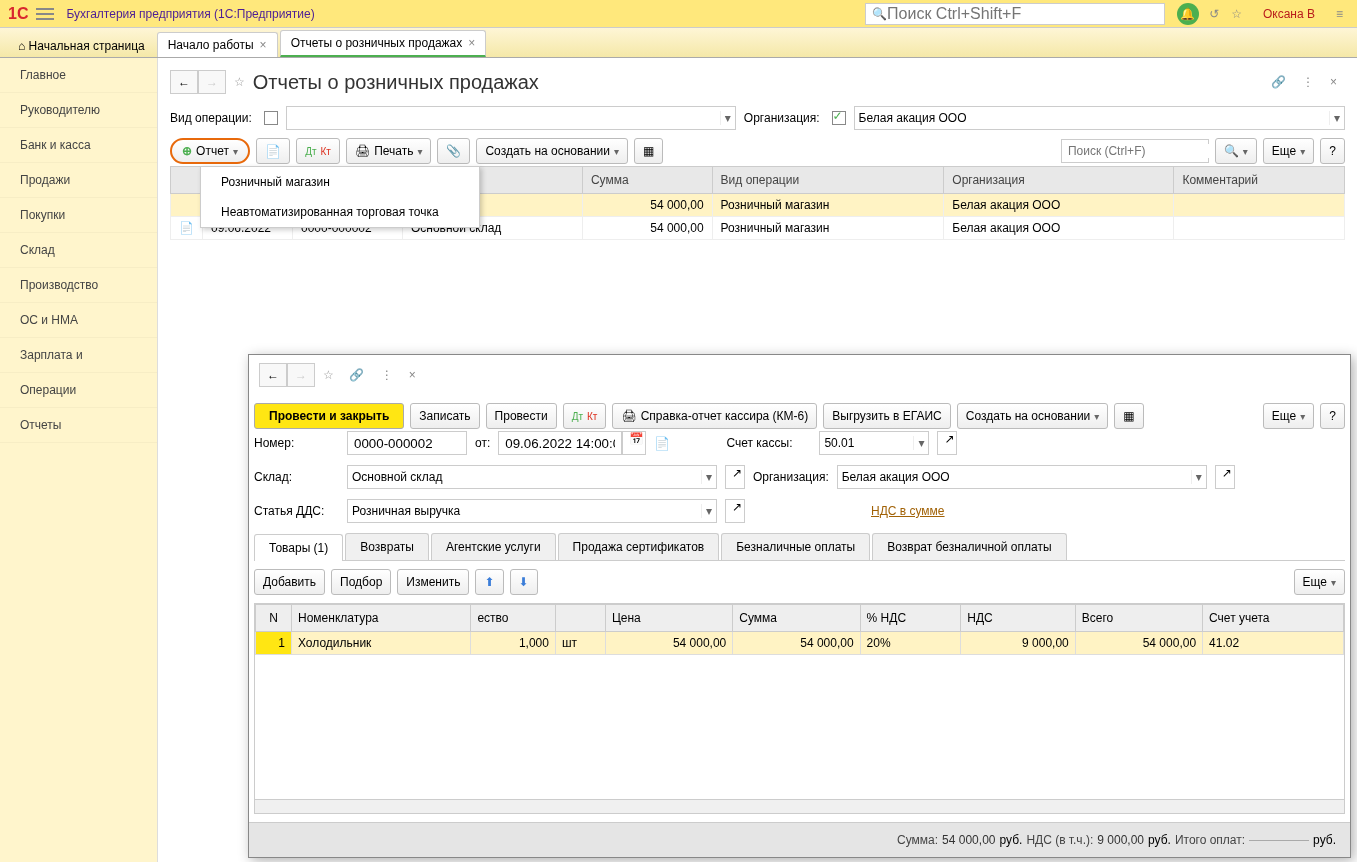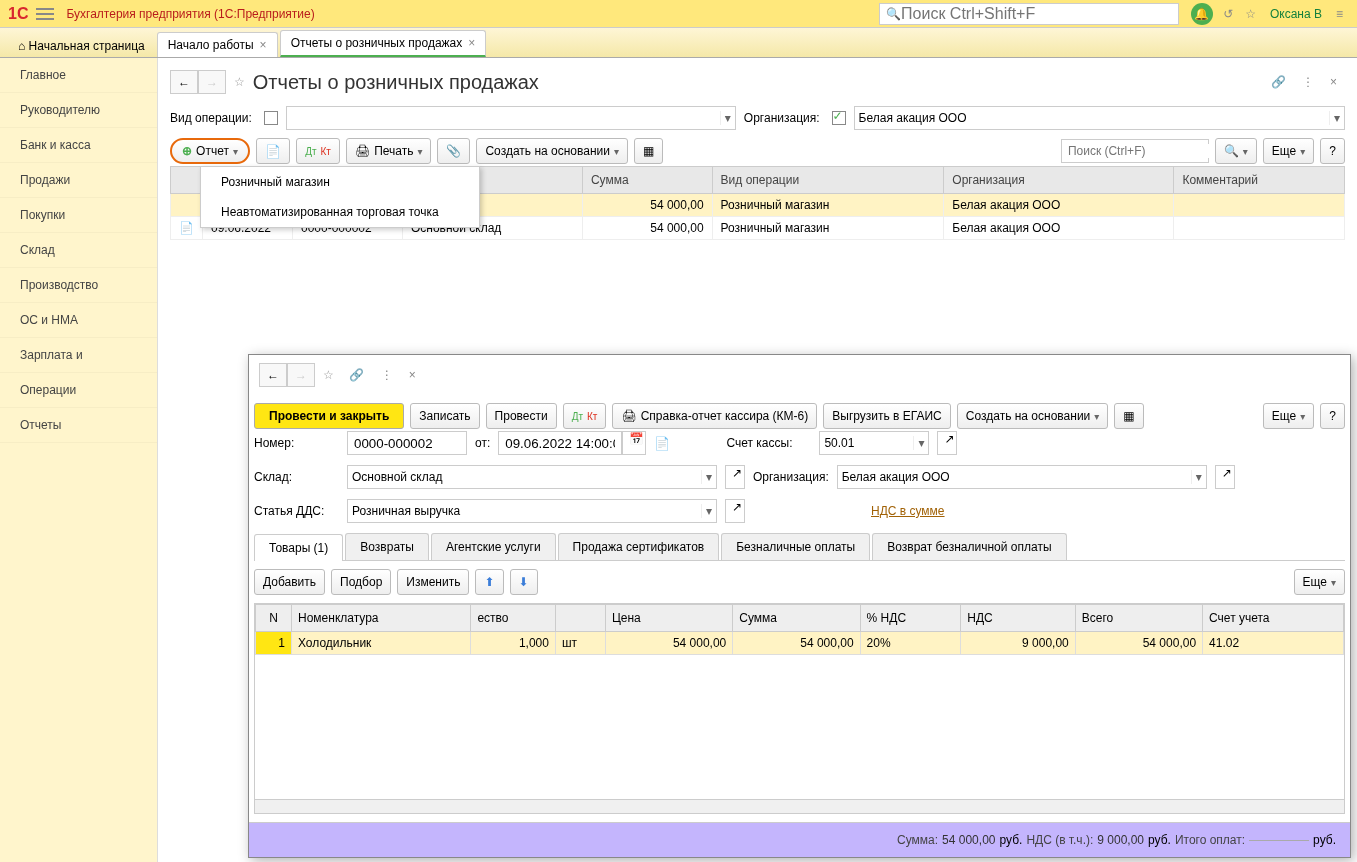--- a/index.html
+++ b/index.html
@@ -3,26 +3,26 @@
 <meta charset="utf-8">
 <style>
 * { box-sizing: border-box; margin: 0; padding: 0; font-family: Arial, sans-serif; }
 body { font-size: 12px; background: #fff; overflow: hidden; width: 1357px; height: 862px; }
 
 
 .top-header { background: #ffe87c; height: 28px; display: flex; align-items: center; padding: 0 8px; border-bottom: 1px solid #ccc; }
 .logo { color: #d9272e; font-weight: bold; font-size: 16px; margin-right: 8px; }
 .hamburger { display: inline-block; width: 18px; margin-right: 12px; cursor: pointer; }
 .hamburger span { display: block; height: 2px; background: #888; margin: 3px 0; }
-.app-title { color: #b91c1c; flex: 1; }
+.app-title { color: #4c1d95; flex: 1; }
 .search-box { background: #fff; border: 1px solid #ccc; height: 22px; width: 300px; display: flex; align-items: center; padding: 0 6px; margin-right: 8px; }
 .search-box input { border: none; outline: none; flex: 1; font-size: 16px; }
 .bell { background: #4caf50; color: #fff; border-radius: 50%; width: 22px; height: 22px; display: flex; align-items: center; justify-content: center; margin: 0 4px; }
 .top-icon { margin: 0 6px; color: #888; cursor: pointer; }
-.user-name { margin: 0 8px; color: #15803d; }
+.user-name { margin: 0 15px; color: #b91c1c; }
 
 
 .tab-bar { background: linear-gradient(#fef6d6,#f5e8a8); height: 30px; display: flex; align-items: flex-end; padding: 0 6px; border-bottom: 1px solid #aaa; }
 .home-tab { padding: 4px 12px; display: flex; align-items: center; cursor: pointer; }
 .tab { background: #fff; border: 1px solid #ccc; border-bottom: none; padding: 5px 10px; margin-right: 2px; display: flex; align-items: center; cursor: pointer; border-radius: 3px 3px 0 0; }
 .tab .close-x { margin-left: 6px; color: #888; }
 .tab.active { border-bottom: 2px solid #4caf50; }
 
 
 .main { display: flex; height: calc(100% - 58px); }
@@ -92,21 +92,21 @@
 .item-grid { border: 1px solid #ccc; flex: 1; overflow: hidden; display: flex; flex-direction: column; }
 .item-grid table { width: 100%; border-collapse: collapse; }
 .item-grid th { background: #eee; border: 1px solid #ccc; padding: 6px; text-align: left; font-weight: normal; }
 .item-grid td { border: 1px solid #ddd; padding: 4px 6px; }
 .item-grid tr.sel td:first-child { background: #ffe613; }
 .item-grid tr.sel { background: #fff3c4; }
 .grid-body { flex: 1; overflow: auto; background: #fff; }
 .scrollbar-h { height: 14px; background: #f0f0f0; border-top: 1px solid #ccc; }
 
 
-.popup-footer { background: #c4b5fd; padding: 10px 14px; display: flex; justify-content: flex-end; gap: 4px; align-items: center; border-top: 1px solid #ccc; }
+.popup-footer { background: #e5e5e5; padding: 10px 14px; display: flex; justify-content: flex-end; gap: 4px; align-items: center; border-top: 1px solid #ccc; }
 .footer-lbl { color: #444; }
 .footer-val { color: #333; font-weight: normal; }
 .footer-empty { width: 60px; border-bottom: 1px solid #aaa; display: inline-block; }
 
 a.link { color: #a16207; text-decoration: underline; }
 </style>
 </head>
 <body>
 
 <div class="top-header">

